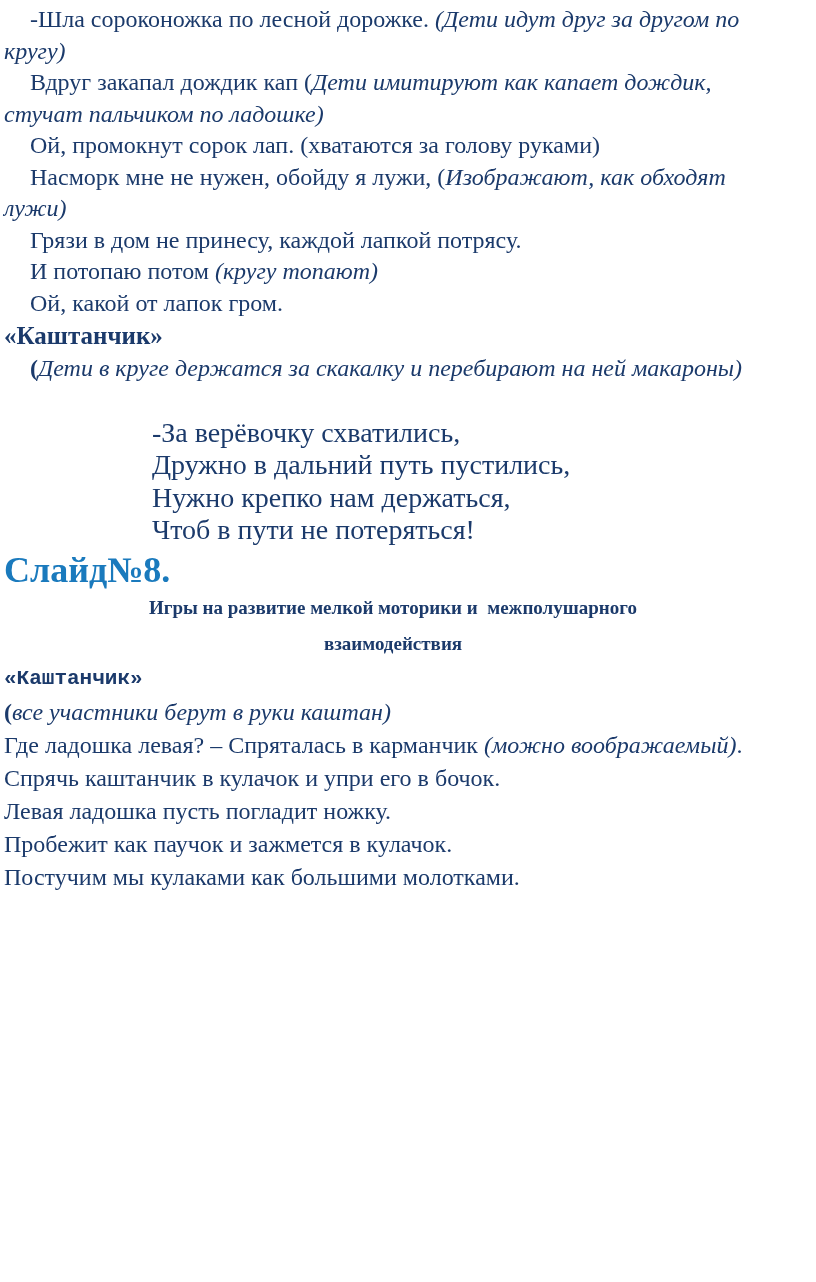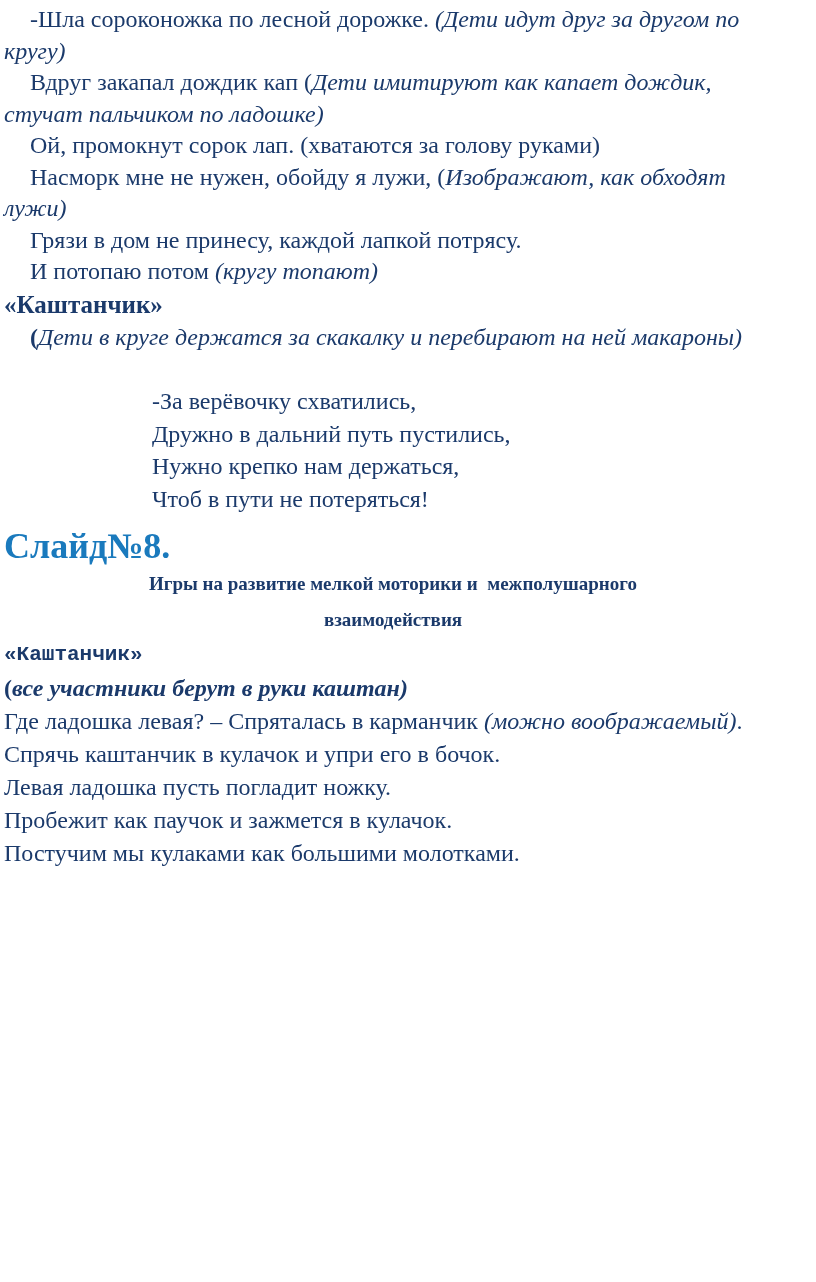--- a/index.html
+++ b/index.html
@@ -23,29 +23,29 @@
   }
   .page p { margin: 0; }
   .body {
     font-size: 24px;
     line-height: 31.5px;
   }
   .indent { text-indent: 26px; }
   .spaced { margin-top: 21px; line-height: 33px; }
   .i  { font-style: italic; }
   .b  { font-weight: bold; }
-  .bi { font-weight: bold; font-style: italic; }
+  .bi { font-weight: normal; font-style: italic; }
   .heading-verevochka {
     margin: 69px 0 0 249px;
     font-size: 25px;
     line-height: 34px;
   }
   .verse {
-    margin: 32px 0 12px 148px;
-    font-size: 24px;
+    margin: 32px 0 4px 148px;
+    font-size: 28px;
     line-height: 32.5px;
   }
   .slide-label {
     margin-top: 26px;
     font-size: 36px;
     line-height: 39px;
     color: #1a7abd;
   }
   .heading-center {
     margin-top: 28px;
@@ -66,20 +66,21 @@
 <body>
 
 <div class="page">
   <div>
       <p class="body indent"><span>-Шла сороконожка по лесной дорожке. </span><span class="i">(Дети идут друг за другом по кругу)</span></p>
       <p class="body indent"><span>Вдруг закапал дождик кап (</span><span class="i">Дети имитируют как капает дождик, стучат пальчиком по ладошке)</span></p>
       <p class="body indent"><span>Ой, промокнут сорок лап. (хватаются за голову руками)</span></p>
       <p class="body indent"><span>Насморк мне не нужен, обойду я лужи, (</span><span class="i">Изображают, как обходят лужи)</span></p>
       <p class="body indent"><span>Грязи в дом не принесу, каждой лапкой потрясу.</span></p>
       <p class="body indent"><span>И потопаю потом </span><span class="i">(кругу топают)</span></p>
+      <p class="body indent"><span>Ой, какой от лапок гром.</span></p>
       <p class="heading-verevochka"><span class="b">«Каштанчик»</span></p>
       <p class="body indent"><span class="b">(</span><span class="i">Дети в круге держатся за скакалку и перебирают на ней макароны)</span></p>
       <div class="verse">
         <div>-За верёвочку схватились,</div>
         <div>Дружно в дальний путь пустились,</div>
         <div>Нужно крепко нам держаться,</div>
         <div>Чтоб в пути не потеряться!</div>
       </div>
       <p class="slide-label"><span class="b">Слайд№8.</span></p>
       <p class="heading-center"><span class="b">Игры на развитие мелкой моторики и  межполушарного

